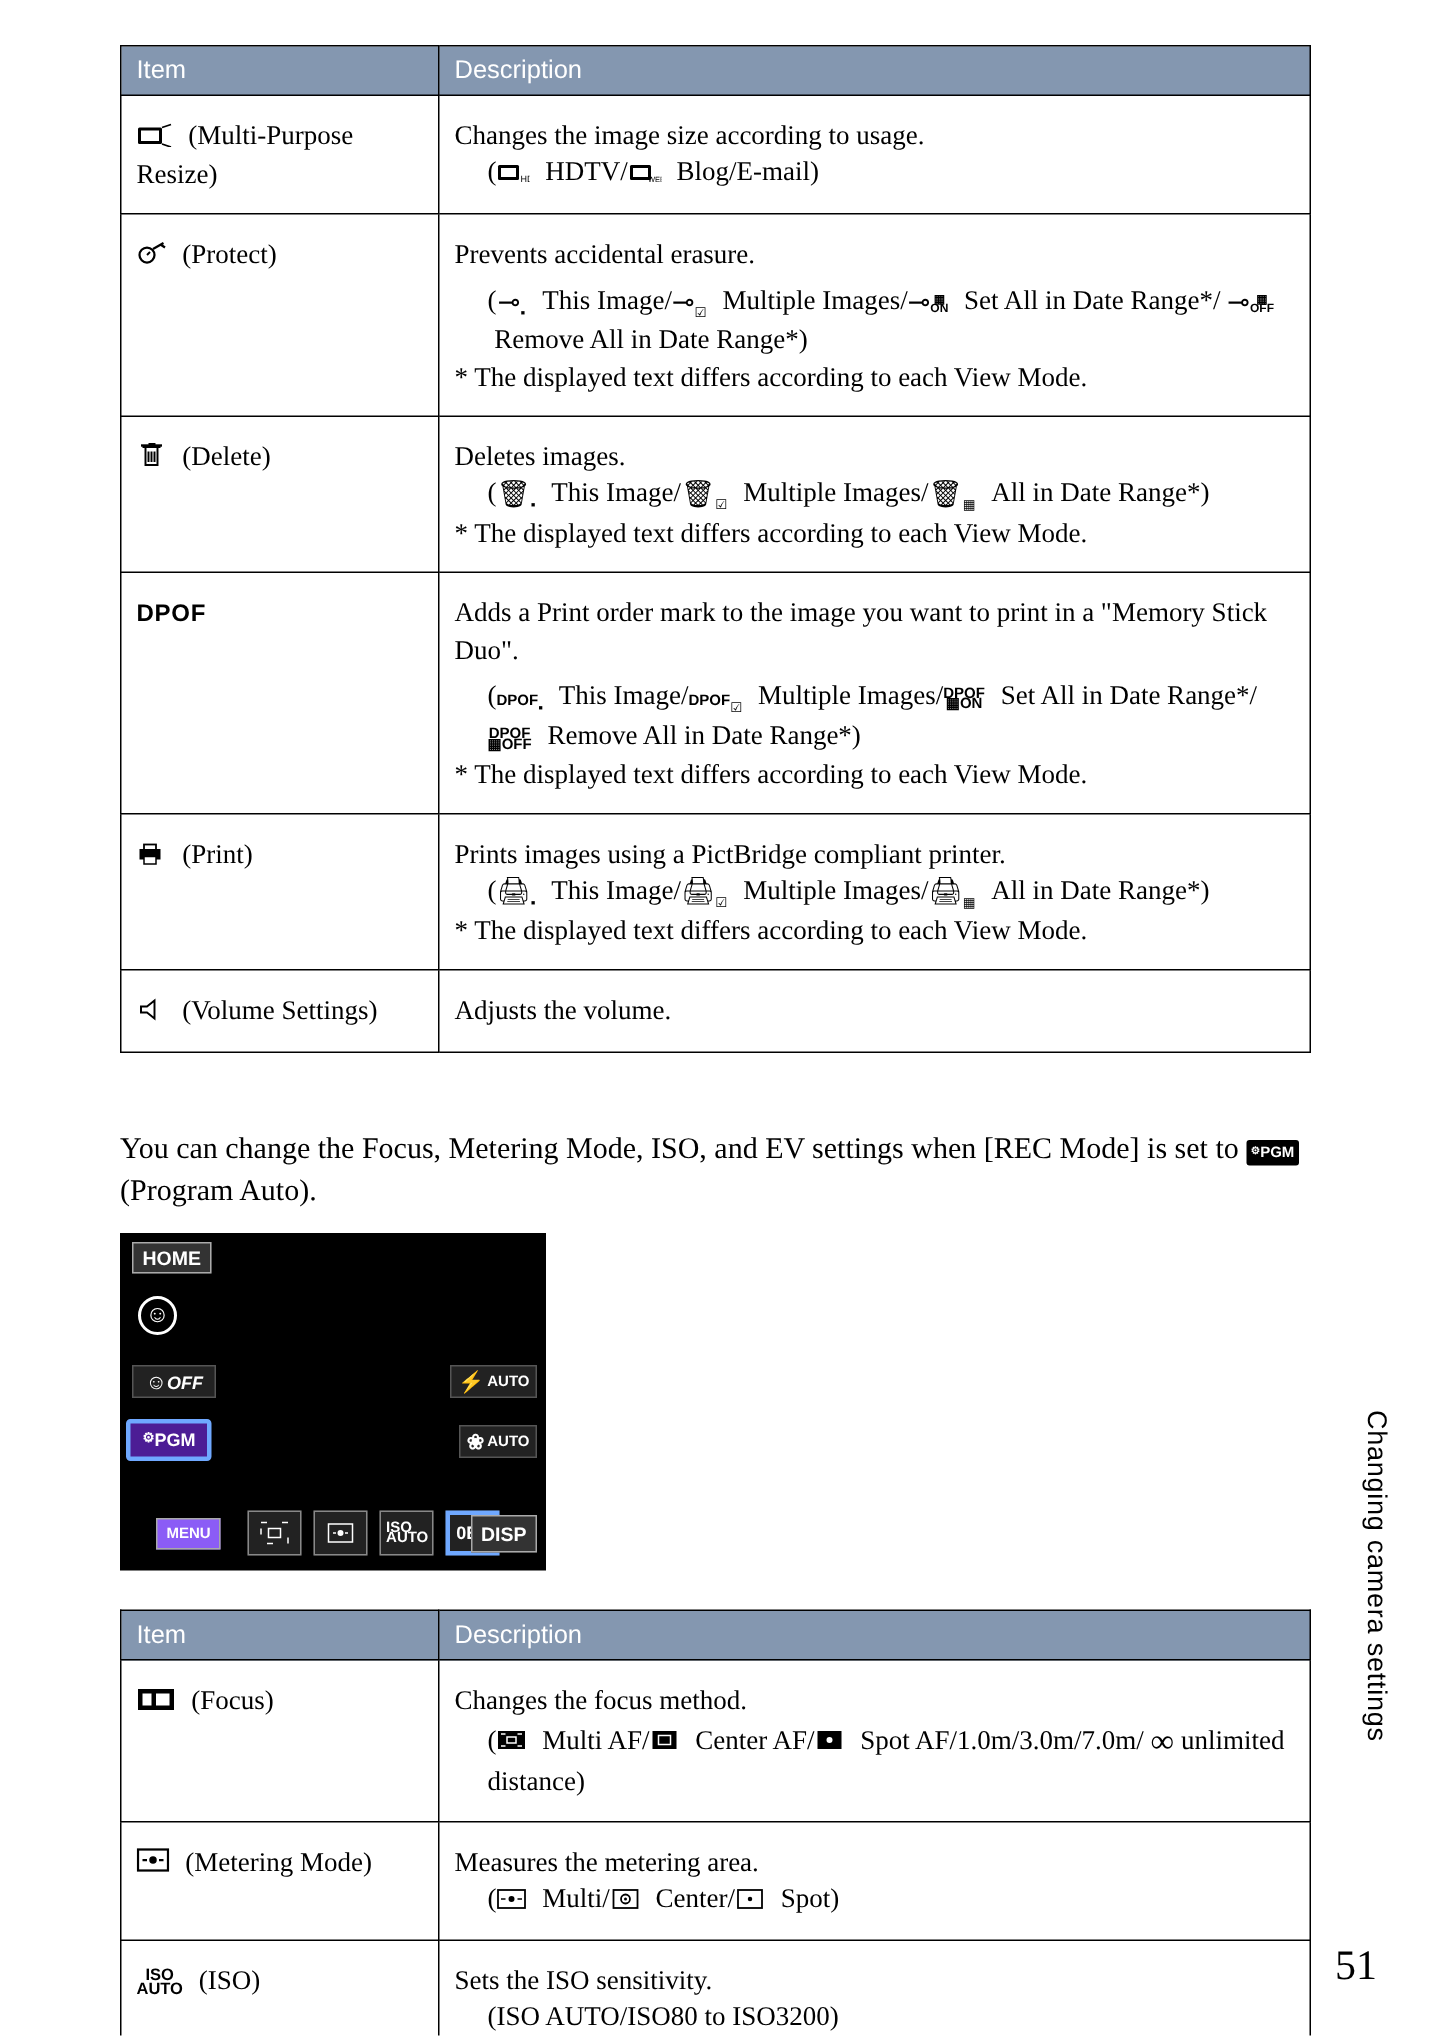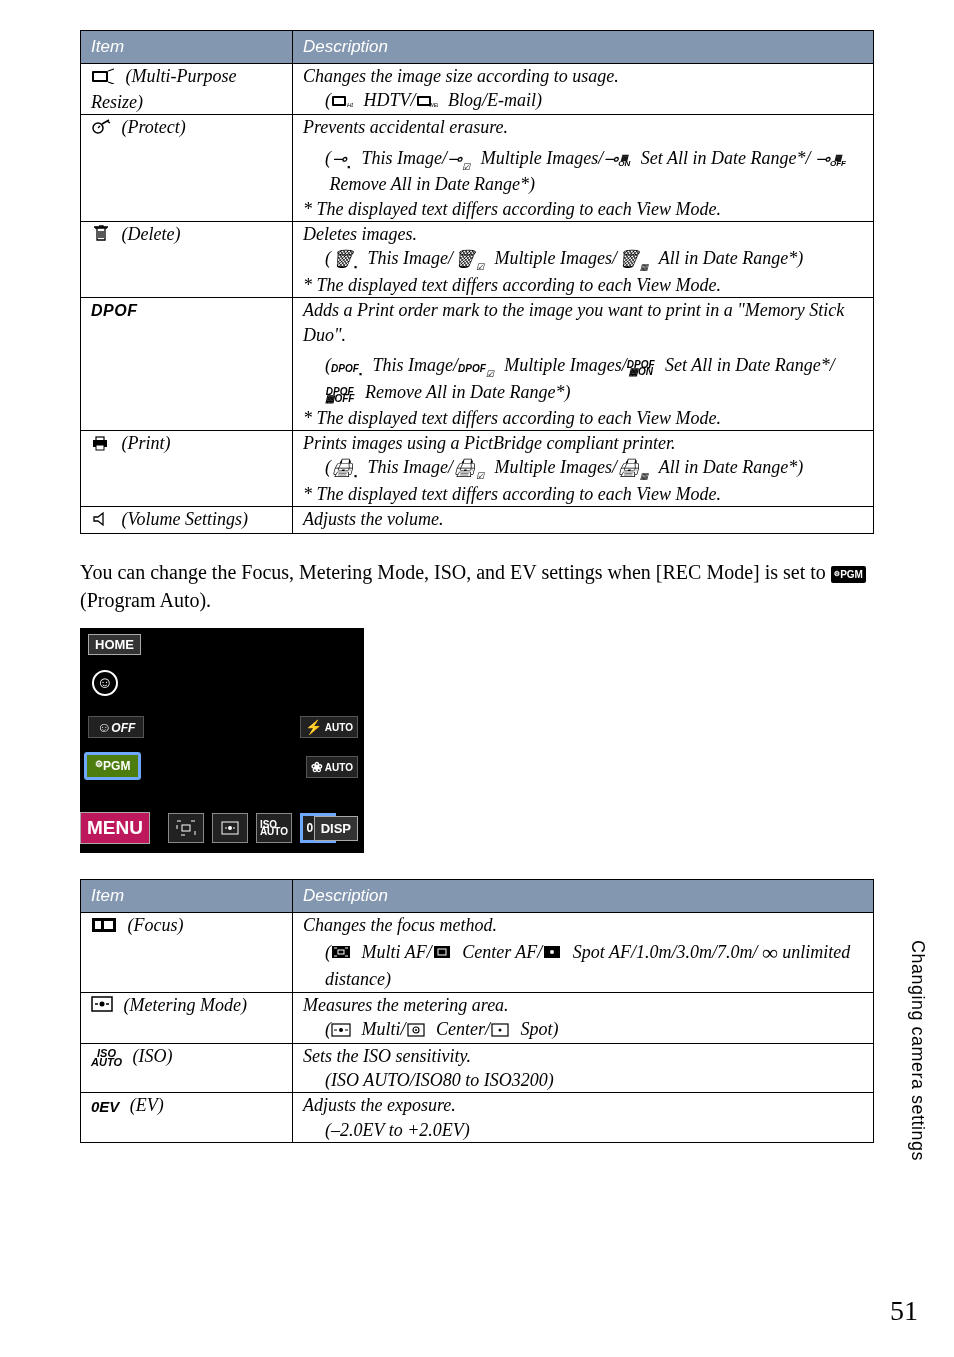--- a/index.html
+++ b/index.html
@@ -12,36 +12,35 @@
     height: 1357px;
     position: relative;
   }
   .page {
     padding: 30px 80px 30px 80px;
   }
   table.menu {
     width: 100%;
     border-collapse: collapse;
     border: 1.5px solid #000;
-    margin-bottom: 24px;
-    font-style: italic;
+    margin-bottom: 50px;
   }
   table.menu th {
     background: #8497b0;
     color: #fff;
     font-family: Arial, Helvetica, sans-serif;
     font-weight: normal;
     text-align: left;
     padding: 6px 10px;
     font-size: 17px;
     border: 1px solid #000;
   }
   table.menu td {
     border: 1px solid #000;
-    padding: 0 10px;
+    padding: 14px 10px;
     font-size: 18px;
     vertical-align: top;
     line-height: 1.35;
   }
   table.menu td.itemcell {
     width: 212px;
     font-size: 18px;
   }
   .iconbox {
     display: inline-block;
@@ -81,39 +80,39 @@
     position: absolute; top: 42px; left: 12px;
     width: 26px; height: 26px; border: 2px solid #fff; border-radius: 50%;
     display:flex; align-items:center; justify-content:center; font-size:16px;
   }
   .ui-off {
     position:absolute; top:88px; left:8px;
     border:1px solid #555; padding:2px 8px; font-size:12px; font-weight:bold; font-style:italic; background:#222;
   }
   .ui-pgm {
     position:absolute; top:124px; left:4px;
-    border:3px solid #6fa8ff; padding:4px 8px; font-size:12px; font-weight:bold; background:#4d7c0f;
+    border:3px solid #6fa8ff; padding:4px 8px; font-size:12px; font-weight:bold; background:#4c1d95;
     border-radius:3px;
   }
   .ui-flash-auto {
     position:absolute; top:88px; right:6px;
     border:1px solid #555; padding:2px 4px; font-size:10px; font-weight:bold; background:#222;
     display:flex; align-items:center; gap:2px;
   }
   .ui-macro-auto {
     position:absolute; top:128px; right:6px;
     border:1px solid #555; padding:2px 4px; font-size:10px; font-weight:bold; background:#222;
     display:flex; align-items:center; gap:2px;
   }
   .ui-bottom-row {
     position:absolute; bottom:4px; left:0; right:0; height:42px;
     display:flex; align-items:center;
   }
   .ui-menu {
-    border:1px solid #aaa; padding:4px 6px; font-size:19px; font-weight:bold; background:#be185d; margin-left:0;
+    border:1px solid #aaa; padding:4px 6px; font-size:10px; font-weight:bold; background:#8b5cf6; margin-left:24px;
   }
   .ui-bottom-icons {
     display:flex; gap:8px; margin-left:18px; align-items:center;
   }
   .ui-bi {
     width:36px; height:30px; border:1px solid #888; background:#222;
     display:flex; align-items:center; justify-content:center; font-size:13px;
   }
   .ui-bi.selected { border:3px solid #6fa8ff; }
   .ui-disp {

